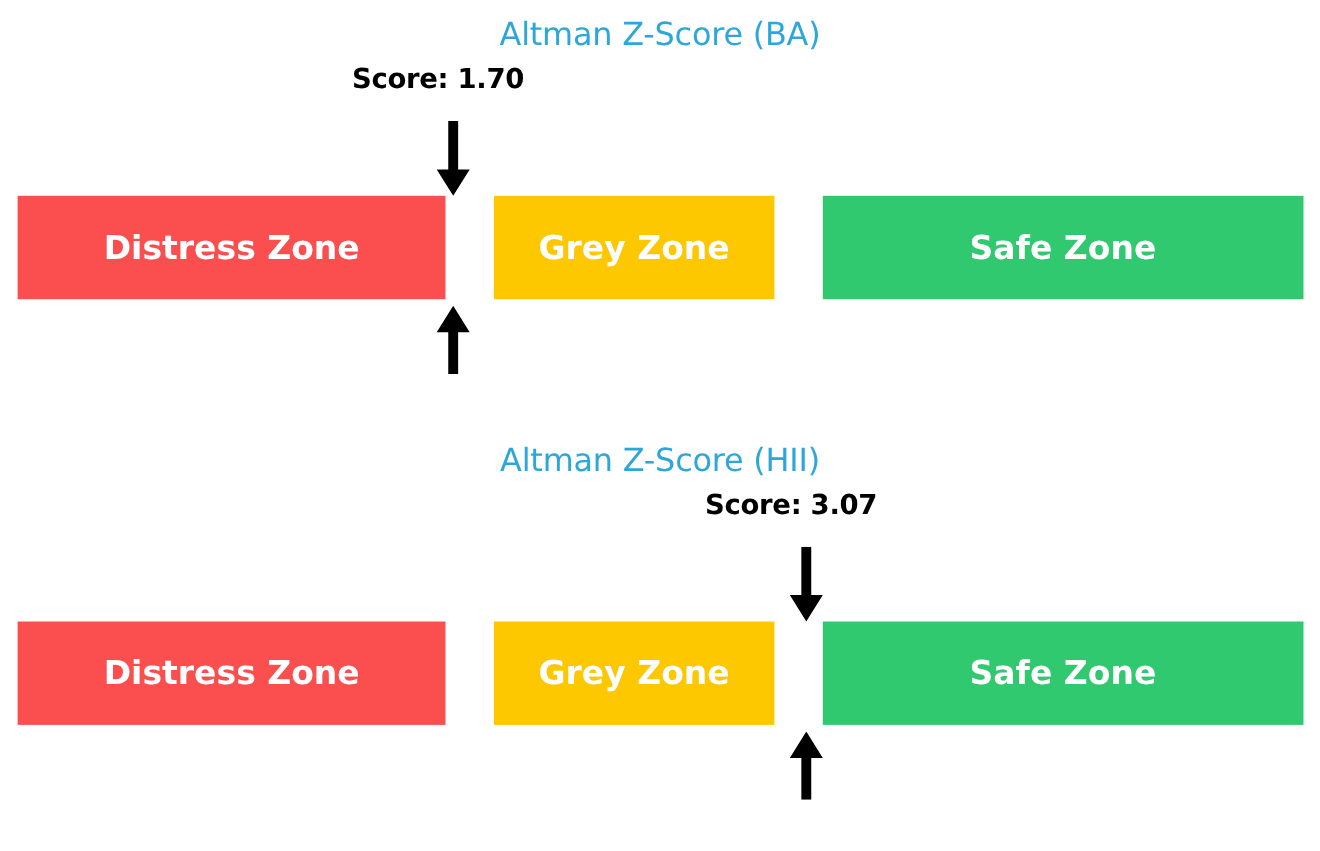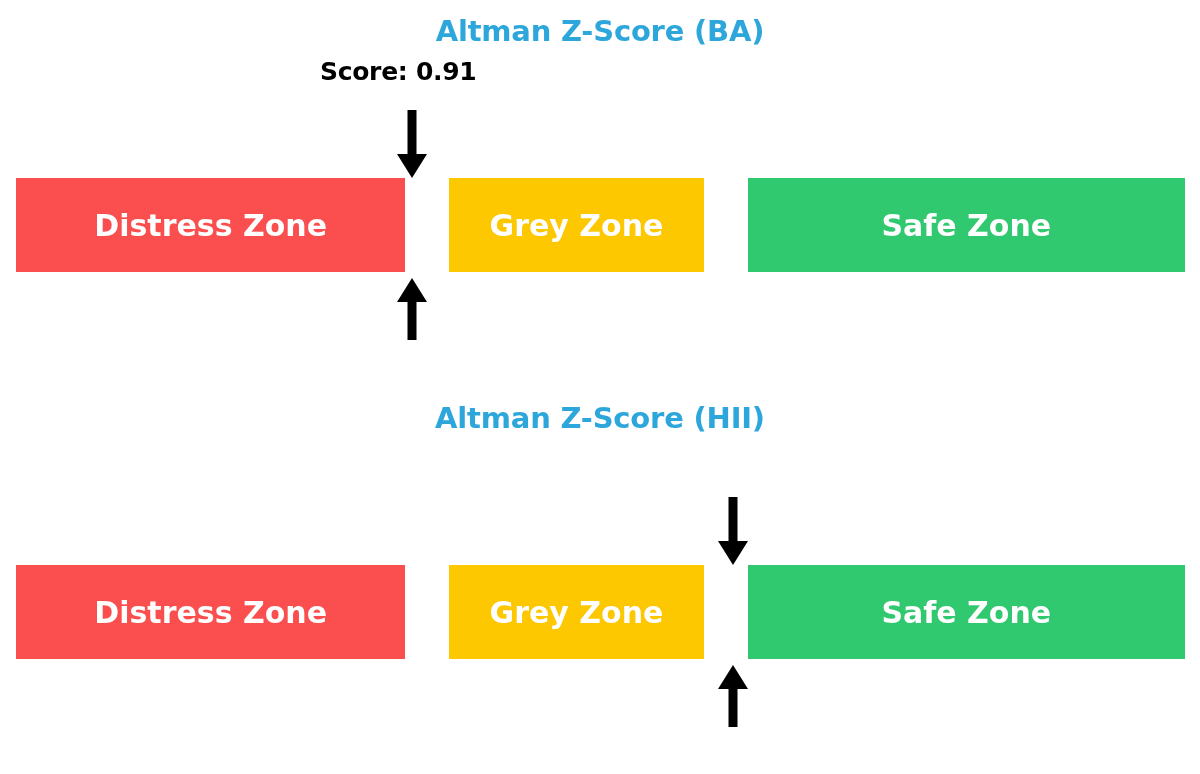--- a/index.html
+++ b/index.html
@@ -19,21 +19,21 @@
     position: absolute;
     left: 0;
     width: 1200px;
   }
 
   .chart-title {
     position: absolute;
     text-align: center;
     color: #2DA7DB;
     font-size: 29px;
-    font-weight: 700;
+    font-weight: 400;
     font-family: "DejaVu Sans", sans-serif;
     white-space: nowrap;
     letter-spacing: -0.2px;
   }
 
   .score-label {
     position: absolute;
     color: #000000;
     font-size: 25px;
     font-weight: bold;
@@ -76,21 +76,21 @@
     display: block;
   }
 </style>
 </head>
 <body>
 
 <div class="panel" style="top:0;height:380px;">
 
   <div class="chart-title" style="left:0;top:14px;width:1200px;">Altman Z-Score (BA)</div>
 
-  <div class="score-label" style="left:320px;top:57px;">Score: 0.91</div>
+  <div class="score-label" style="left:320px;top:57px;">Score: 1.70</div>
 
   <div class="arrow" style="left:396px;top:110px;width:32px;height:68px;">
     <svg width="32" height="68" viewBox="0 0 32 68" aria-hidden="true">
       <path d="M11.5 0 H20.5 V44 H31 L16 68 L1 44 H11.5 Z" fill="#000000"></path>
     </svg>
   </div>
 
   <div class="bar-track" style="left:16px;top:178px;width:1169px;height:94px;">
     <div class="zone" style="width:421px;background:#FB4F4F;">
       <span class="zone-label">Distress Zone</span>
@@ -108,20 +108,21 @@
       <path d="M16 0 L31 24 H20.5 V62 H11.5 V24 H1 Z" fill="#000000"></path>
     </svg>
   </div>
 
 </div>
 
 <div class="panel" style="top:387px;height:387px;">
 
   <div class="chart-title" style="left:0;top:14px;width:1200px;">Altman Z-Score (HII)</div>
 
+  <div class="score-label" style="left:641px;top:57px;">Score: 3.07</div>
 
   <div class="arrow" style="left:717px;top:110px;width:32px;height:68px;">
     <svg width="32" height="68" viewBox="0 0 32 68" aria-hidden="true">
       <path d="M11.5 0 H20.5 V44 H31 L16 68 L1 44 H11.5 Z" fill="#000000"></path>
     </svg>
   </div>
 
   <div class="bar-track" style="left:16px;top:178px;width:1169px;height:94px;">
     <div class="zone" style="width:421px;background:#FB4F4F;">
       <span class="zone-label">Distress Zone</span>

